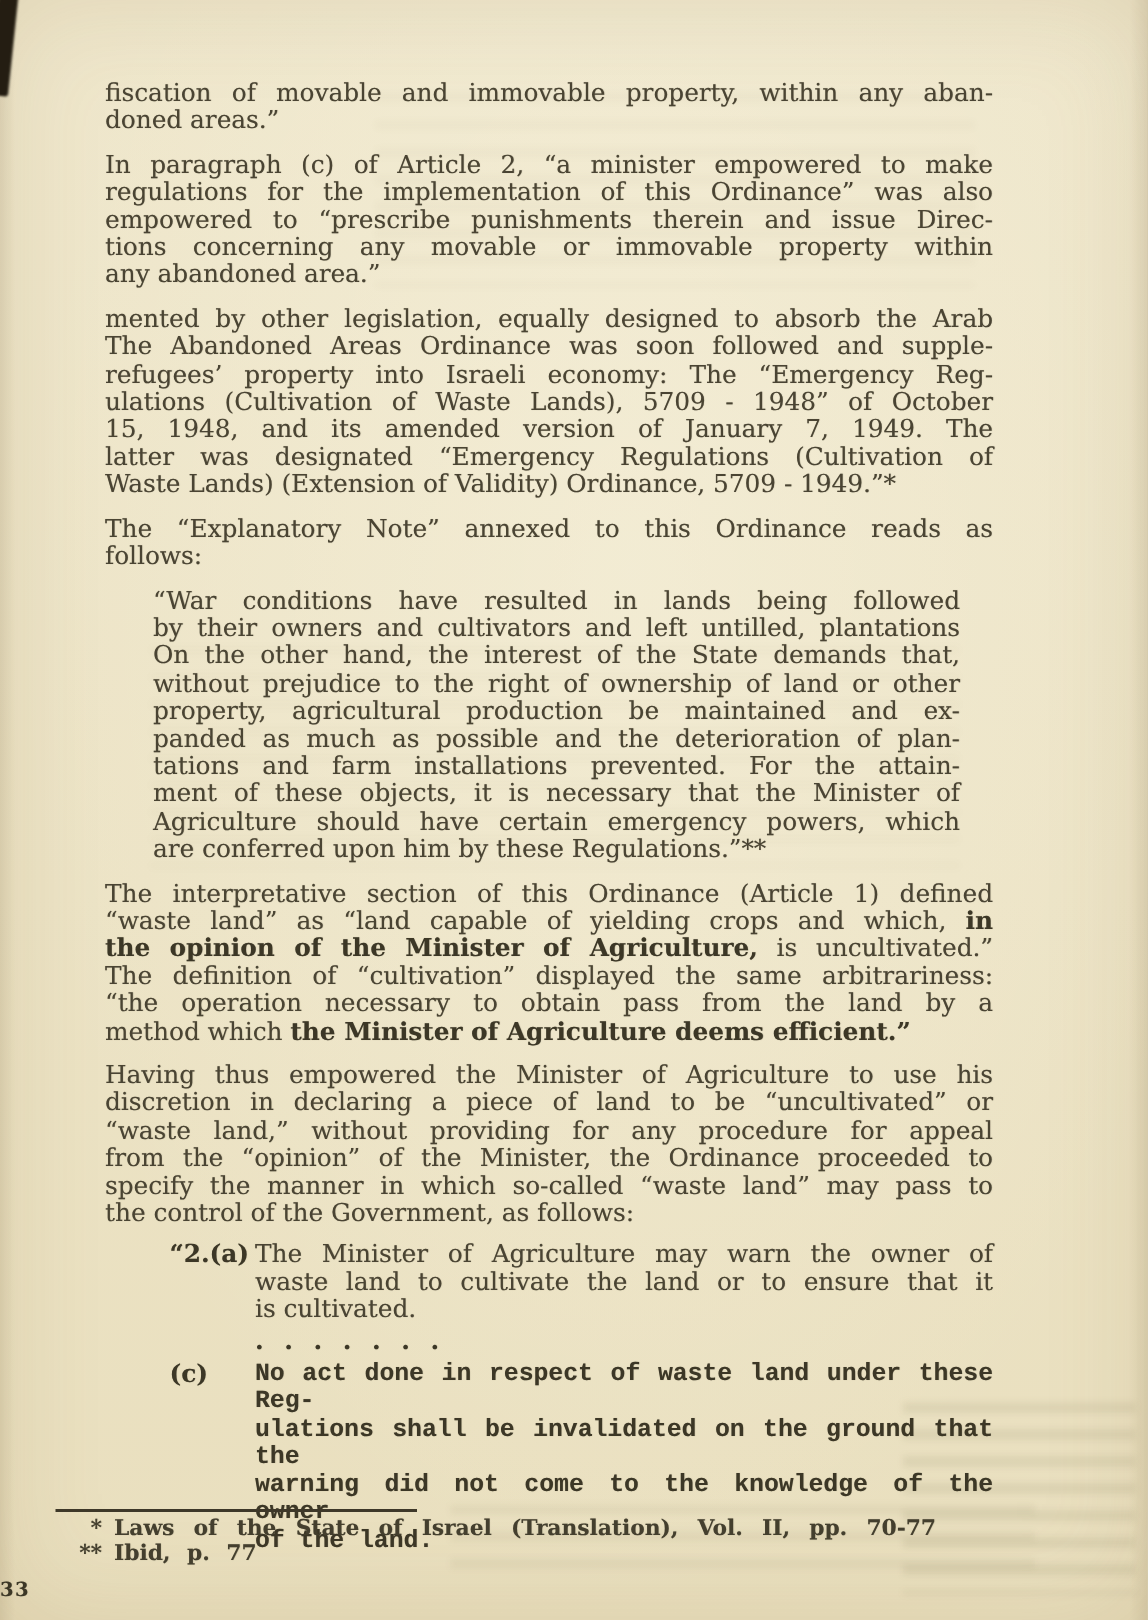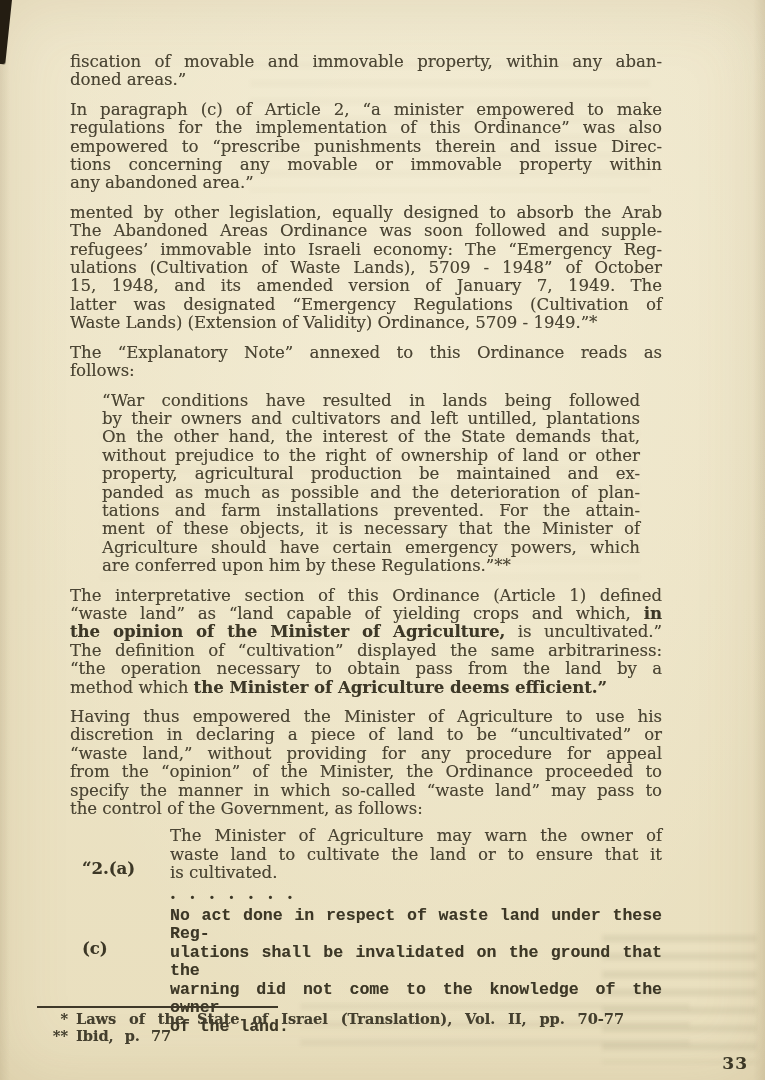--- a/index.html
+++ b/index.html
@@ -39,35 +39,35 @@
     position:absolute;left:70px;top:53px;width:592px;
     font-size:16.5px;line-height:18.4px;
   }
   .blk{margin-top:11px;}
   .blk:first-child{margin-top:0;}
   .ln{text-align:justify;text-align-last:justify;text-justify:inter-word;}
   .ln.last{text-align-last:left;}
   .bold{font-weight:700;color:#3c3726;}
   .b-quote{margin-left:32px;margin-right:22px;}
   .b-li{position:relative;padding-left:100px;}
-  .b-li .li-label{position:absolute;left:12px;top:0;font-weight:700;color:#3c3726;margin-top:33px;}
+  .b-li .li-label{position:absolute;left:43px;top:0;font-weight:700;color:#3c3726;}
   .b-li-a{margin-top:9px;}
   .b-li-c{margin-top:4px;}
   .b-li-c .ln{font-weight:700;color:#3c3726;font-family:Liberation Mono, monospace;}
   .b-dots{margin-top:2px;padding-left:100px;font-weight:700;letter-spacing:1px;word-spacing:6px;color:#3c3726;}
 
   
   .rule{position:absolute;left:37px;top:1006px;width:241px;height:2.4px;background:#3e3829;}
   .footnotes{position:absolute;left:44px;top:1010px;width:620px;font-size:14.5px;line-height:17px;font-weight:700;color:#443f2e;}
   .fn{display:flex;align-items:flex-start;}
   .fn-label{flex:0 0 24px;text-align:right;margin-right:8px;white-space:nowrap;}
   .fn-text-justify{flex:0 0 548px;text-align:justify;text-align-last:justify;}
   .fn-text-plain{word-spacing:6px;}
-  .page-num{position:absolute;left:0;top:1053px;width:748px;text-align:right;
-    font-size:17px;font-weight:700;letter-spacing:1px;color:#3c3726;}
+  .page-num{position:absolute;left:0;top:1053px;width:748px;text-align:left;
+    font-size:13px;font-weight:700;letter-spacing:1px;color:#3c3726;}
 </style>
 </head>
 <body>
 
 <div class="page">
 
   <div class="corner-mark"></div>
   <div class="ghost g1"></div>
   <div class="ghost g2"></div>
   <div class="ghost g3"></div>
@@ -81,21 +81,21 @@
       <div class="blk b-p">
         <div class="ln"><span>In paragraph (c) of Article 2, “a minister empowered to make</span></div>
         <div class="ln"><span>regulations for the implementation of this Ordinance” was also</span></div>
         <div class="ln"><span>empowered to “prescribe punishments therein and issue Direc-</span></div>
         <div class="ln"><span>tions concerning any movable or immovable property within</span></div>
         <div class="ln last"><span>any abandoned area.”</span></div>
       </div>
       <div class="blk b-p">
         <div class="ln"><span>mented by other legislation, equally designed to absorb the Arab</span></div>
         <div class="ln"><span>The Abandoned Areas Ordinance was soon followed and supple-</span></div>
-        <div class="ln"><span>refugees’ immovable into Israeli economy: The “Emergency Reg-</span></div>
+        <div class="ln"><span>refugees’ property into Israeli economy: The “Emergency Reg-</span></div>
         <div class="ln"><span>ulations (Cultivation of Waste Lands), 5709 - 1948” of October</span></div>
         <div class="ln"><span>15, 1948, and its amended version of January 7, 1949.  The</span></div>
         <div class="ln"><span>latter was designated “Emergency Regulations (Cultivation of</span></div>
         <div class="ln last"><span>Waste Lands) (Extension of Validity) Ordinance, 5709 - 1949.”*</span></div>
       </div>
       <div class="blk b-p">
         <div class="ln"><span>The “Explanatory Note” annexed to this Ordinance reads as</span></div>
         <div class="ln last"><span>follows:</span></div>
       </div>
       <div class="blk b-quote">

